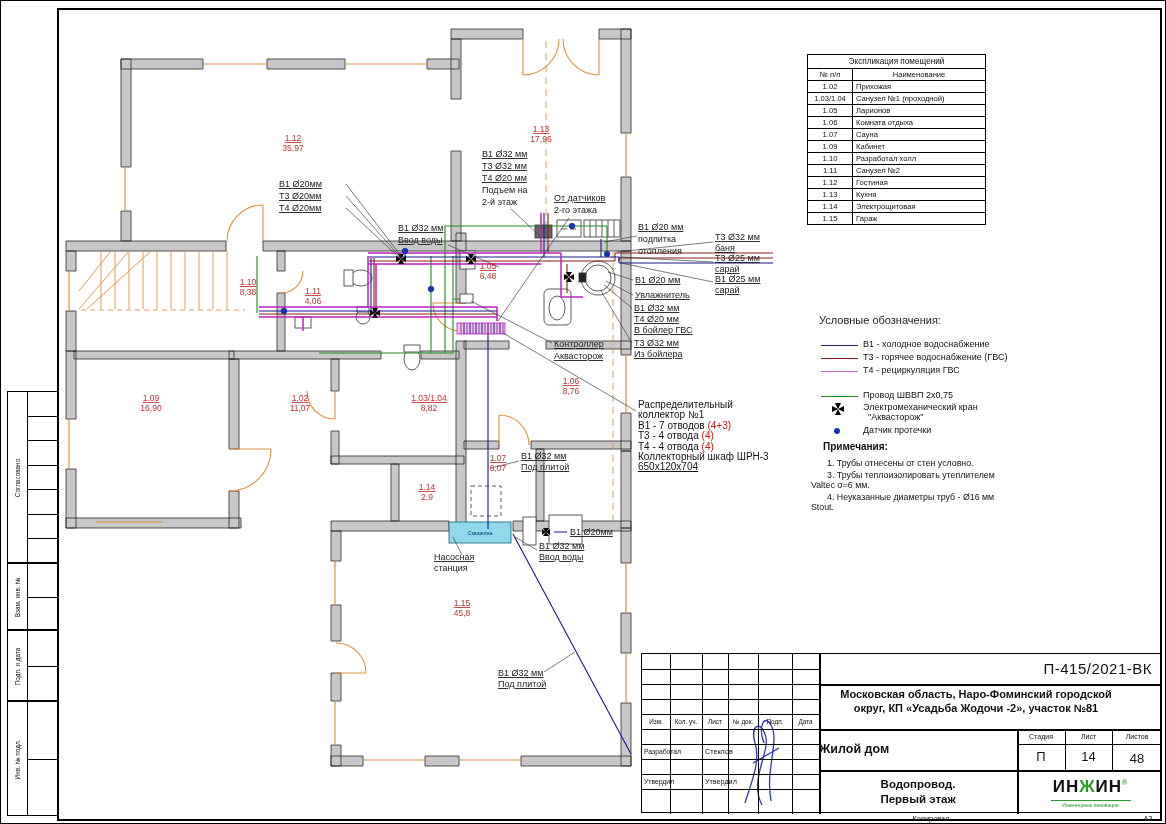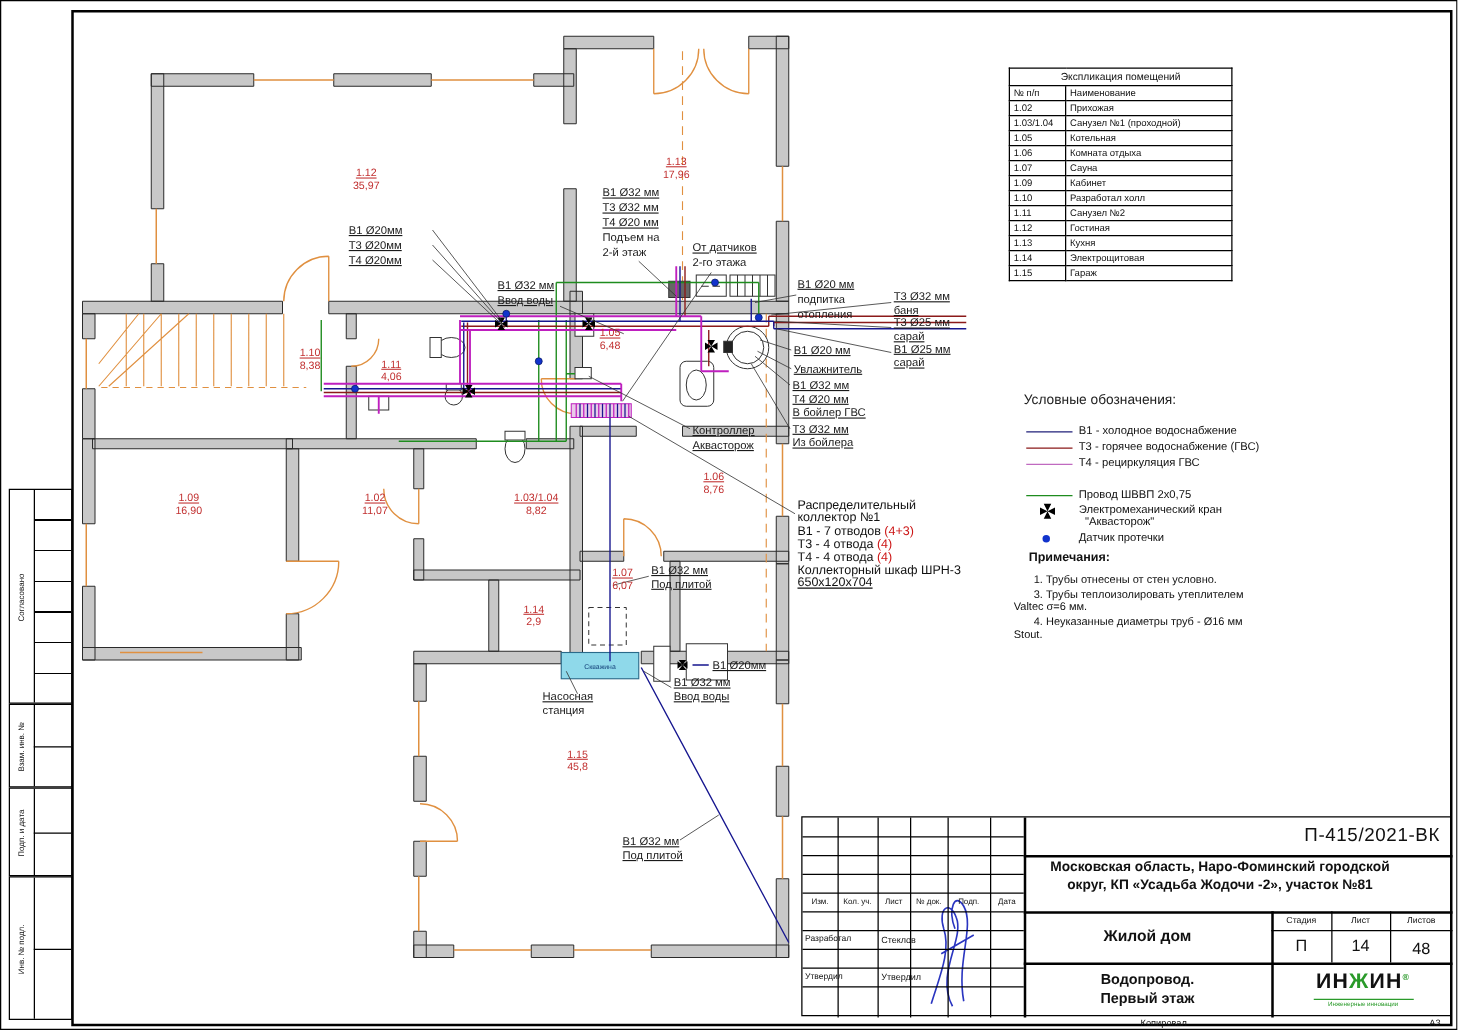--- a/index.html
+++ b/index.html
@@ -9,21 +9,21 @@
   svg text{font-family:"Liberation Sans",sans-serif}
   .lbl{font-size:9px;fill:#1a1a1a}
   .u{text-decoration:underline}
   .tagn{font-size:8.5px;fill:#c13030;text-anchor:middle;text-decoration:underline}
   .taga{font-size:8.5px;fill:#c13030;text-anchor:middle}
   .pump-t{font-size:5.5px;fill:#123f78;text-anchor:middle}
   
   .rtab{border-collapse:collapse;font-size:7.6px}
   .rtab td{border:1px solid #000;padding:0 3px;height:11px;line-height:11px;white-space:nowrap}
   .rtab .tt{text-align:center;font-size:8.2px;height:13px}
-  .rtab .c{}
+  .rtab .c{text-align:center}
   
   .leg-title{font-size:11px;color:#222}
   .leg-txt{font-size:9px;white-space:nowrap}
   .leg-line{height:0;border-top:1.4px solid #000;width:37px}
   
   .note-title{font-size:10px;font-weight:bold;}
   .note-item{font-size:8.8px;line-height:10.5px;text-indent:16px;margin:0 0 1px 0}
   
   .coll{font-size:10px;line-height:10.4px;white-space:nowrap}
   .coll .red{color:#cc1515}
@@ -270,21 +270,21 @@
   <tr>
           <td class="c">1.02</td>
           <td>Прихожая</td>
         </tr>
   <tr>
           <td class="c">1.03/1.04</td>
           <td>Санузел №1 (проходной)</td>
         </tr>
   <tr>
           <td class="c">1.05</td>
-          <td>Котельная</td>
+          <td>Ларионов</td>
         </tr>
   <tr>
           <td class="c">1.06</td>
           <td>Комната отдыха</td>
         </tr>
   <tr>
           <td class="c">1.07</td>
           <td>Сауна</td>
         </tr>
   <tr>
@@ -416,21 +416,21 @@
   <div class="abs tbt" style="left:2px;top:90px;width:58px;font-size:6.8px;line-height:15px">Разработал</div>
   <div class="abs tbt" style="left:63px;top:90px;width:52px;font-size:7.2px;line-height:15px">Стеклов</div>
   <div class="abs tbt" style="left:2px;top:120px;width:58px;font-size:6.8px;line-height:15px">Утвердил</div>
   <div class="abs tbt" style="left:63px;top:120px;width:52px;font-size:7.2px;line-height:15px">Утвердил</div>
 
   <div class="abs tbt" style="left:180px;top:2px;width:330px;font-size:15px;line-height:26px;text-align:right;letter-spacing:0.5px">П-415/2021-ВК</div>
   <div class="abs" style="left:178px;top:33px;width:312px;text-align:center;font-size:11px;font-weight:bold;line-height:14px">
     <div>Московская область, Наро-Фоминский городской</div>
     <div>округ, КП «Усадьба Жодочи -2», участок №81</div>
   </div>
-  <div class="abs" style="left:177px;top:75px;width:198px;height:41px;text-align:center;font-size:12.5px;font-weight:bold;line-height:41px">Жилой дом</div>
+  <div class="abs" style="left:177px;top:75px;width:198px;height:41px;text-align:left;font-size:12.5px;font-weight:bold;line-height:41px">Жилой дом</div>
   <div class="abs tbx" style="left:375px;top:75px;width:48px;line-height:15px;font-size:7px">Стадия</div>
   <div class="abs tbx" style="left:423px;top:75px;width:47px;line-height:15px;font-size:7px">Лист</div>
   <div class="abs tbx" style="left:470px;top:75px;width:50px;line-height:15px;font-size:7px">Листов</div>
   <div class="abs tbx" style="left:375px;top:90px;width:48px;line-height:26px;font-size:13px">П</div>
   <div class="abs tbx" style="left:423px;top:90px;width:47px;line-height:26px;font-size:13px">14</div>
   <div class="abs tbx" style="left:470px;top:92px;width:50px;line-height:26px;font-size:13px">48</div>
   <div class="abs" style="left:177px;top:118px;width:198px;text-align:center;font-size:11.5px;font-weight:bold;line-height:15px;padding-top:5px">
     <div>Водопровод.</div>
     <div>Первый этаж</div>
   </div>

